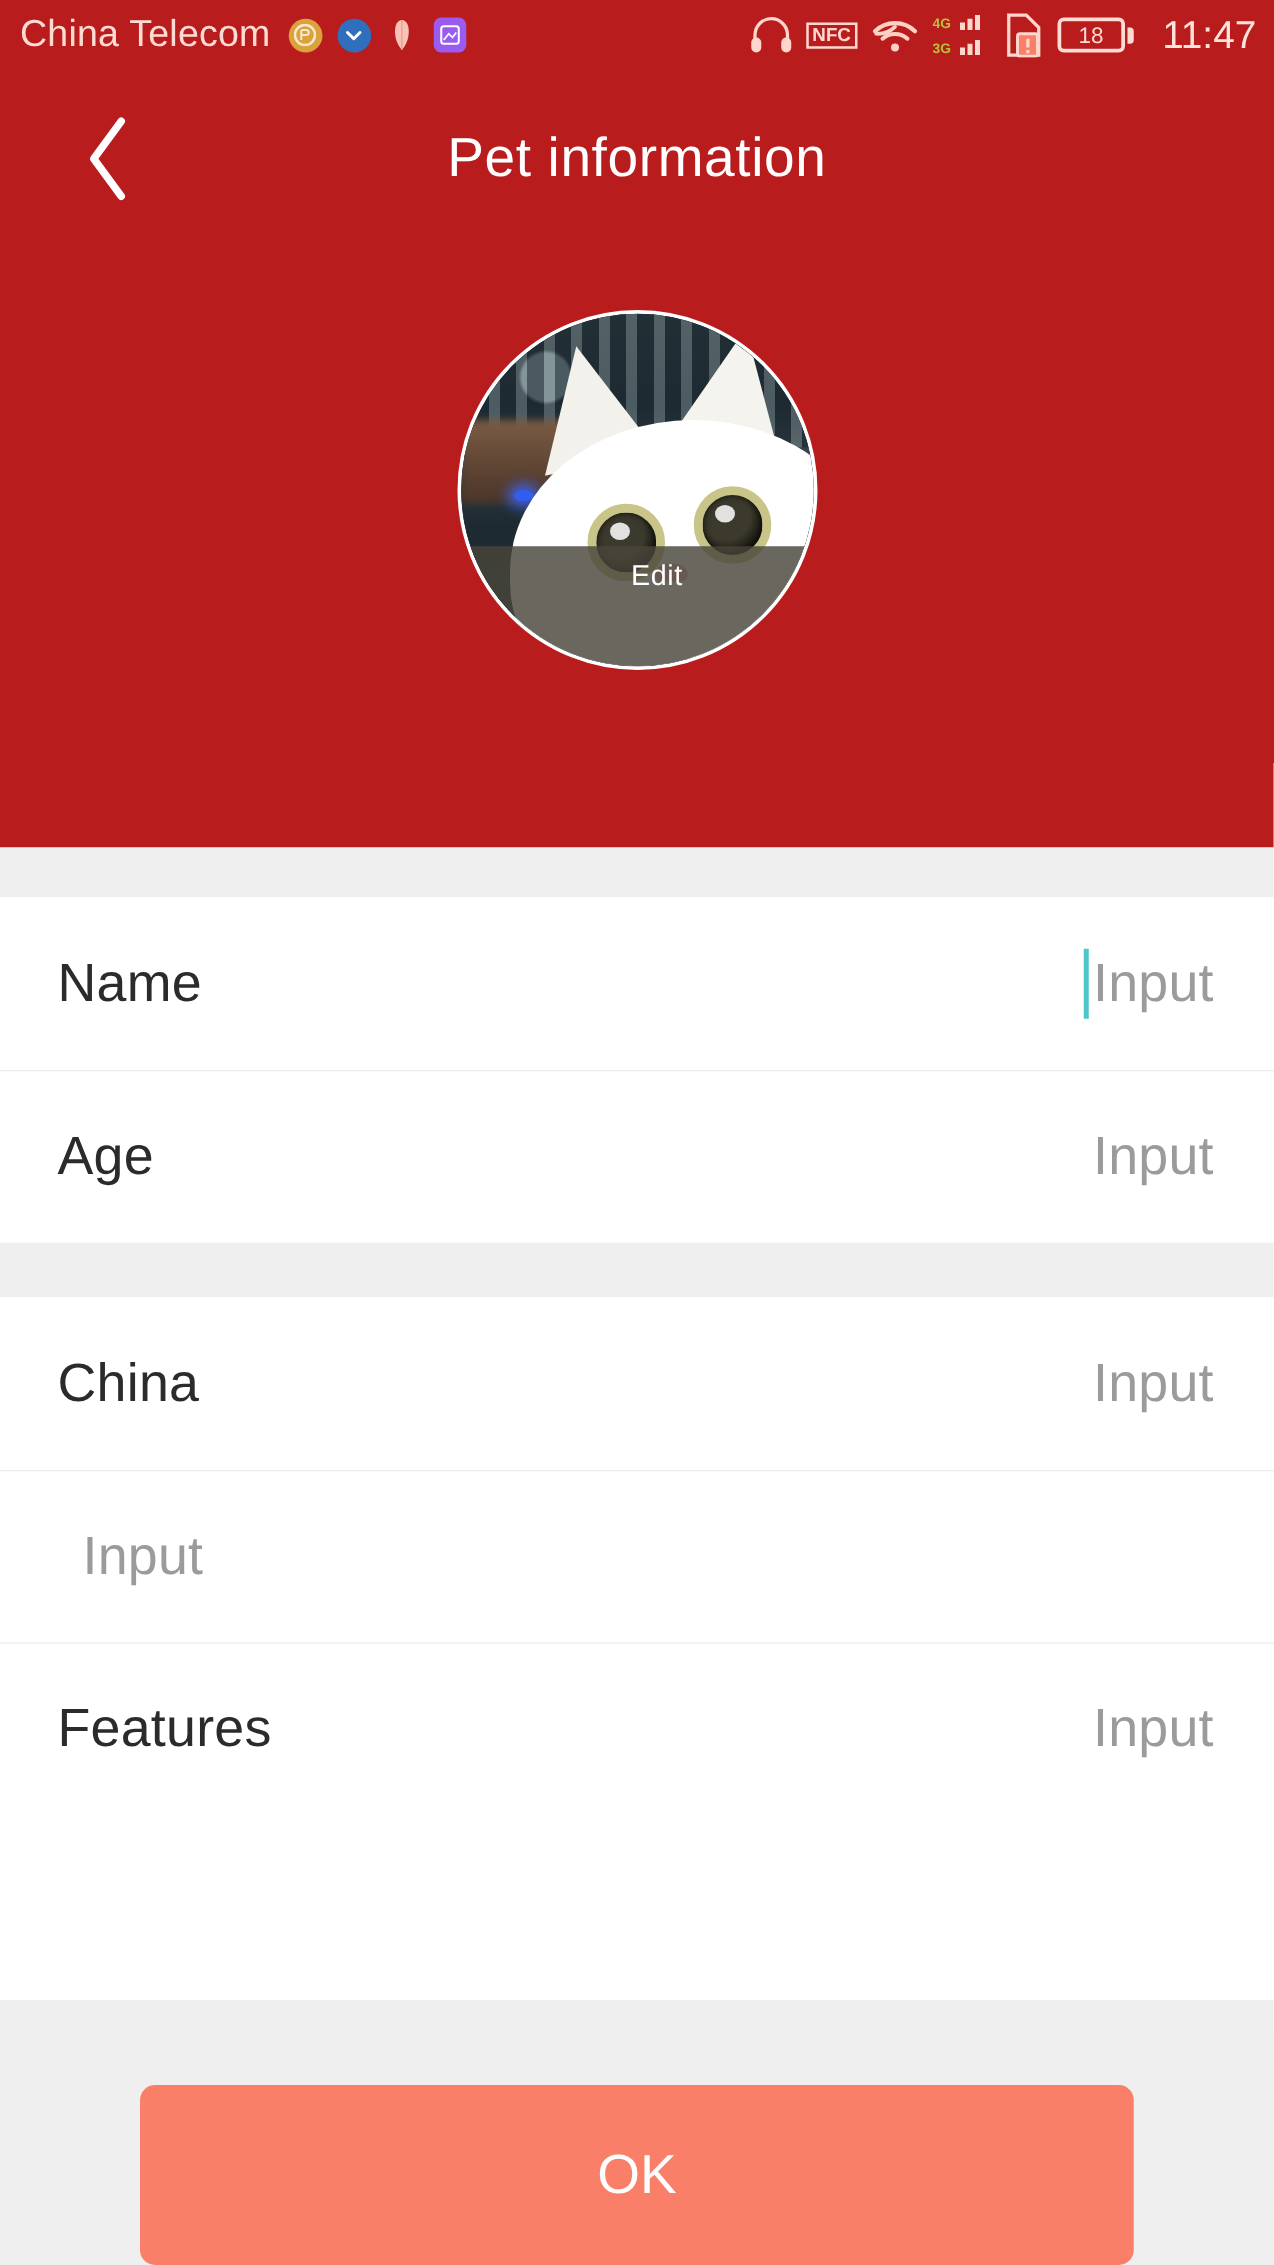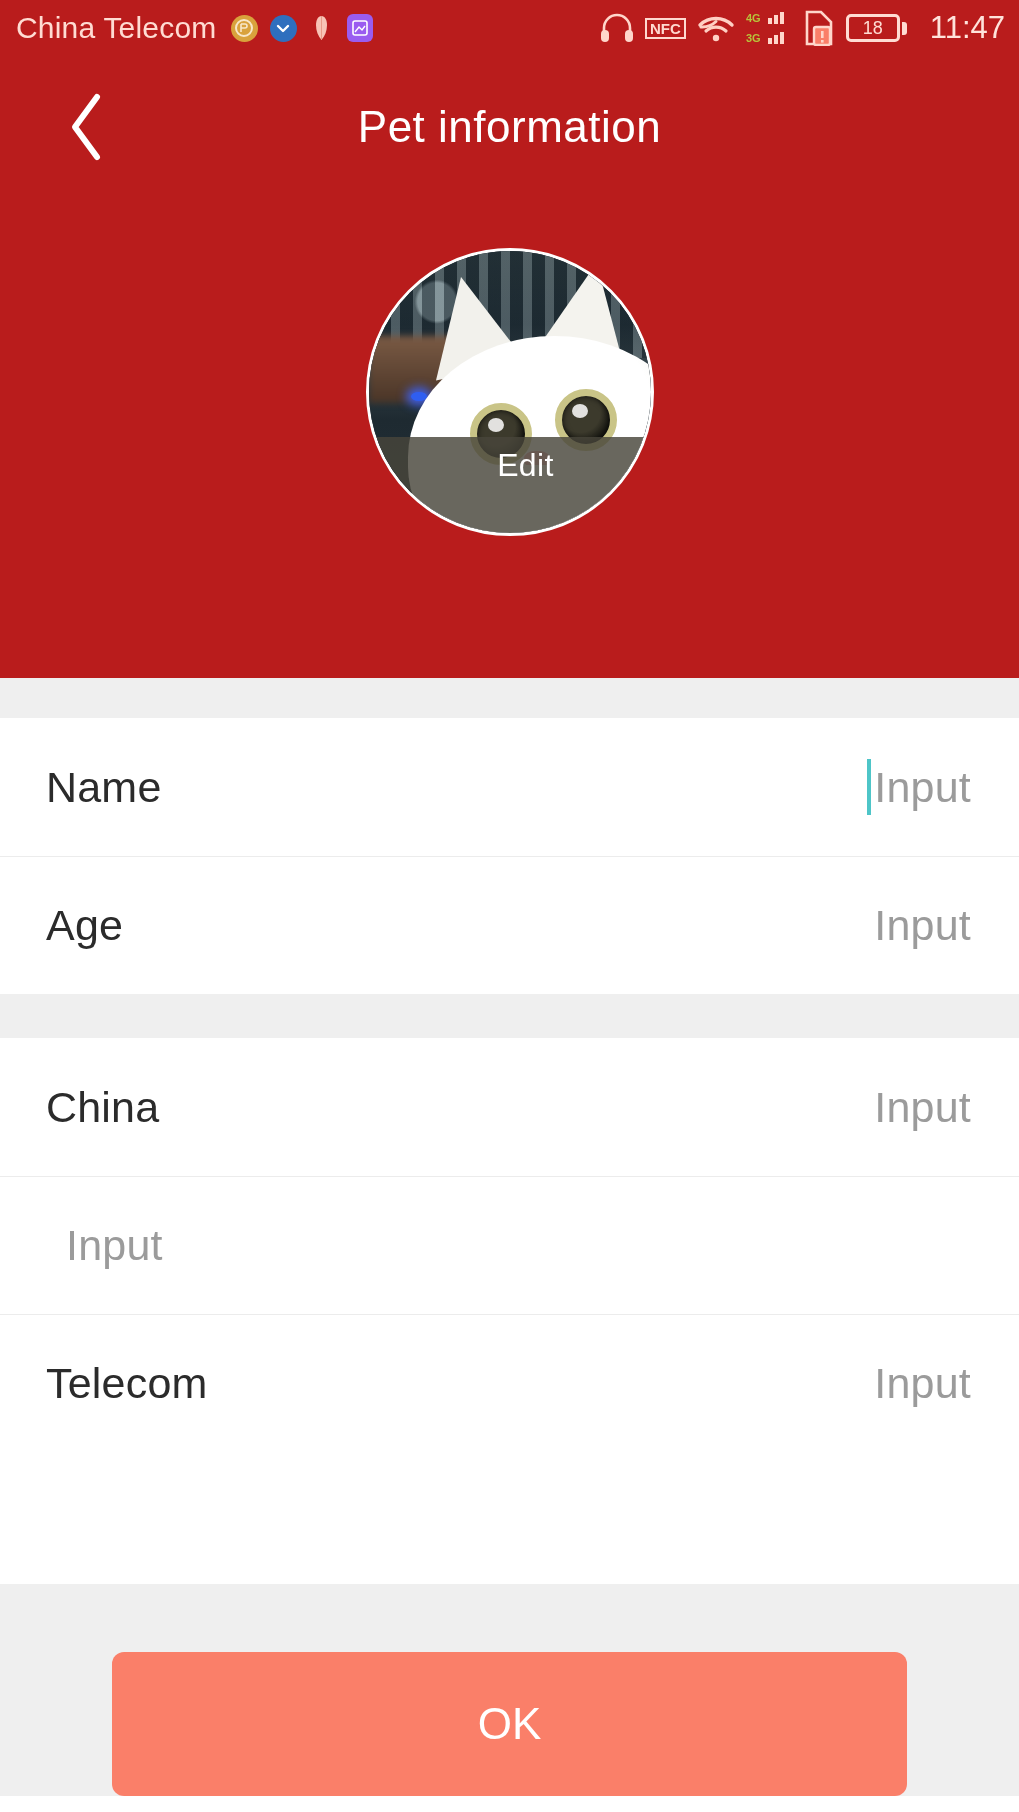--- a/index.html
+++ b/index.html
@@ -158,21 +158,21 @@
     width:44%; height:22%;
     background:radial-gradient(ellipse at 50% 30%, #ffffff 0 60%, rgba(255,255,255,0) 100%);
   }
   .avatar-overlay {
     position:absolute; left:0; bottom:0; width:100%; height:34%;
     background:rgba(72,70,58,.82);
     display:flex; align-items:flex-start; justify-content:center;
     padding-top:10px;
   }
   .avatar-overlay .edit-label {
-    color:#ffffff; font-size:32px; letter-spacing:.4px;margin-left:32px;
+    color:#ffffff; font-size:23px; letter-spacing:.4px;margin-left:32px;
   }
 
   
   .spacer { background:#EFEFEF; width:1019px; }
   .group { background:#ffffff; width:1019px; }
   .row {
     position:relative; width:1019px; height:138px;
     display:flex; align-items:center; justify-content:space-between;
     padding:0 48px 0 46px;
     background:#ffffff;
@@ -184,21 +184,21 @@
   .row-label { font-size:43px; color:#2b2b2b; letter-spacing:.2px; }
   .row-value-wrap { display:flex; align-items:center;padding-left:20px; }
   .caret {
     width:4px; height:56px; background:#4ec5c8; margin-right:3px;
   }
   .row-value { font-size:43px; color:#9b9b9b; letter-spacing:.2px; }
   .row-value.big { font-size:45px; color:#a4a4a4; }
 
   
   .footer {
-    position:absolute; left:0; bottom:16px; width:1019px; height:212px;
+    position:absolute; left:0; bottom:0; width:1019px; height:212px;
     background:#EFEFEF;
   }
   .ok-button {
     position:absolute; left:112px; top:68px;
     width:795px; height:144px;
     background:#FA7F69; border:none; border-radius:12px;
     color:#ffffff; font-size:44px; font-weight:500;
     font-family:"Liberation Sans", sans-serif;
     display:flex; align-items:center; justify-content:center;
     cursor:pointer;
@@ -347,21 +347,21 @@
         <span class="row-value-wrap">
           <span class="row-value">Input</span>
         </span>
       </div>
       <div class="row">
         <span class="row-value-wrap">
           <span class="row-value">Input</span>
         </span>
       </div>
       <div class="row">
-        <span class="row-label">Telecom</span>
+        <span class="row-label">Features</span>
         <span class="row-value-wrap">
           <span class="row-value">Input</span>
         </span>
       </div>
     </div>
   </div>
 
   <div class="footer">
     <button class="ok-button">OK</button>
   </div>

